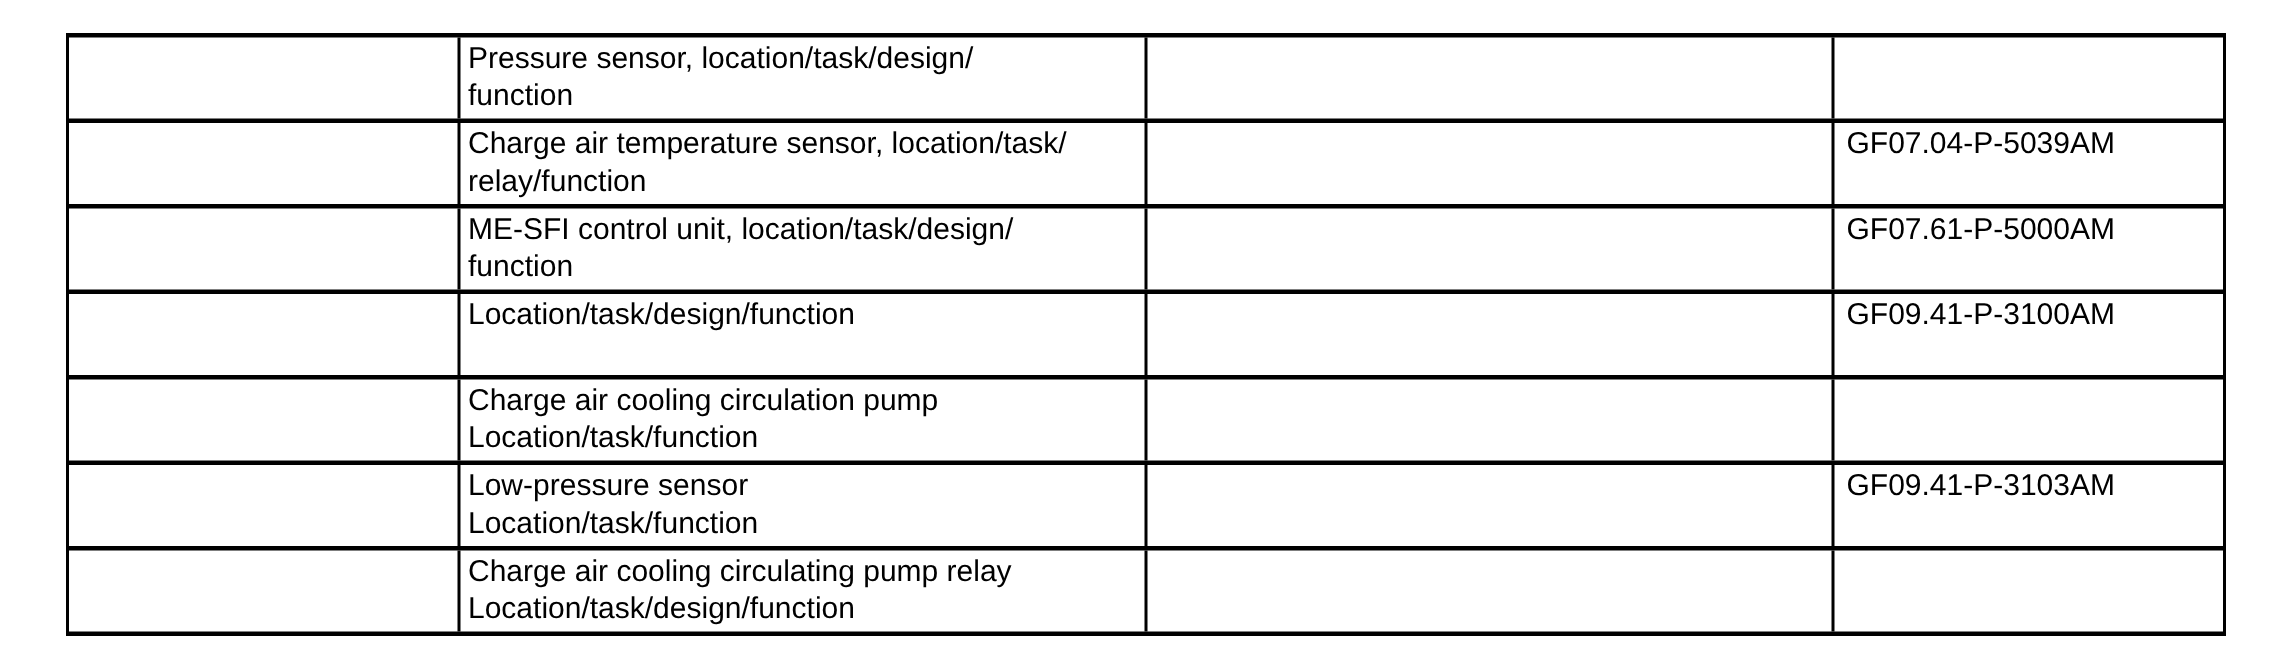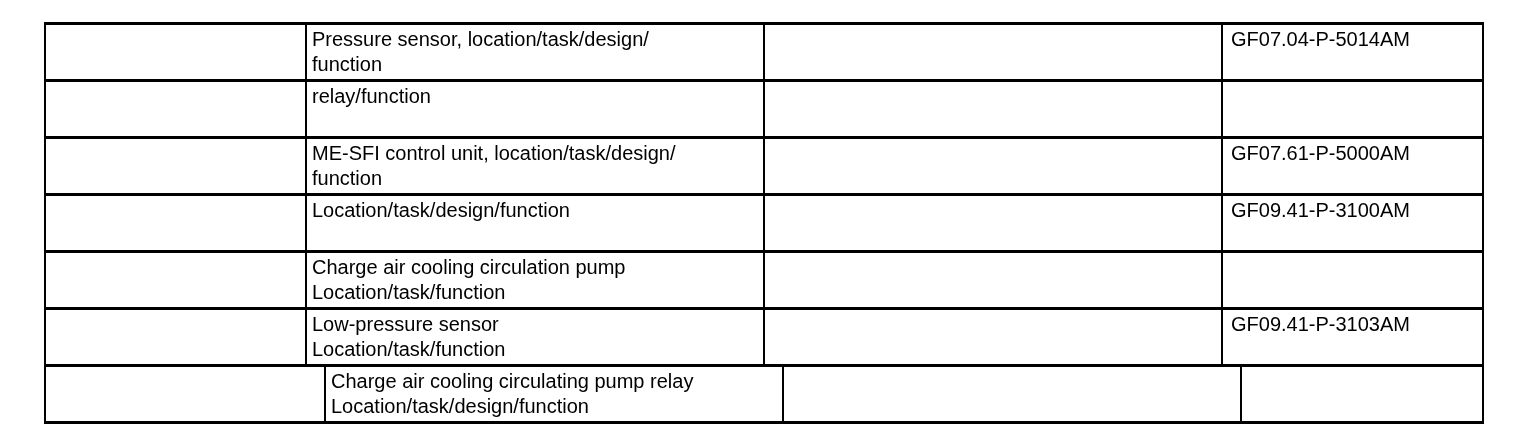--- a/index.html
+++ b/index.html
@@ -27,21 +27,20 @@
     background: #ffffff;
     margin-left: 12px;
   }
   .row {
     display: flex;
     height: 54px;
     border-bottom: 3px solid #000000;
   }
   .row:last-child {
     border-bottom: none;
-    padding-left: 19px;
   }
   .cell {
     box-sizing: border-box;
     border-right: 2px solid #000000;
     padding: 2px 4px 0 5px;
     font-size: 20px;
     line-height: 25px;
     color: #000000;
     overflow: hidden;
     white-space: nowrap;
@@ -57,29 +56,30 @@
 <div class="page">
   <div class="doc-table">
 
     <div class="row">
       <div class="cell c1"></div>
       <div class="cell c2">
         <div>Pressure sensor, location/task/design/</div>
         <div>function</div>
       </div>
       <div class="cell c3"></div>
-      <div class="cell c4">GF07.04-P-5014AM</div>
     </div>
 
     <div class="row">
       <div class="cell c1"></div>
       <div class="cell c2">
+        <div>Charge air temperature sensor, location/task/</div>
         <div>relay/function</div>
       </div>
       <div class="cell c3"></div>
+      <div class="cell c4">GF07.04-P-5039AM</div>
     </div>
 
     <div class="row">
       <div class="cell c1"></div>
       <div class="cell c2">
         <div>ME-SFI control unit, location/task/design/</div>
         <div>function</div>
       </div>
       <div class="cell c3"></div>
       <div class="cell c4">GF07.61-P-5000AM</div>

